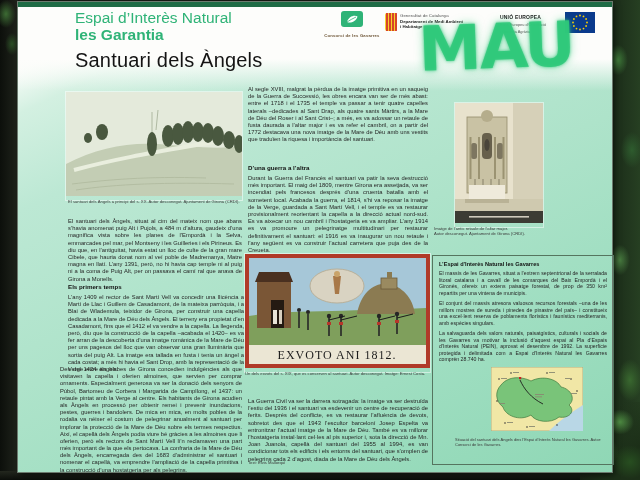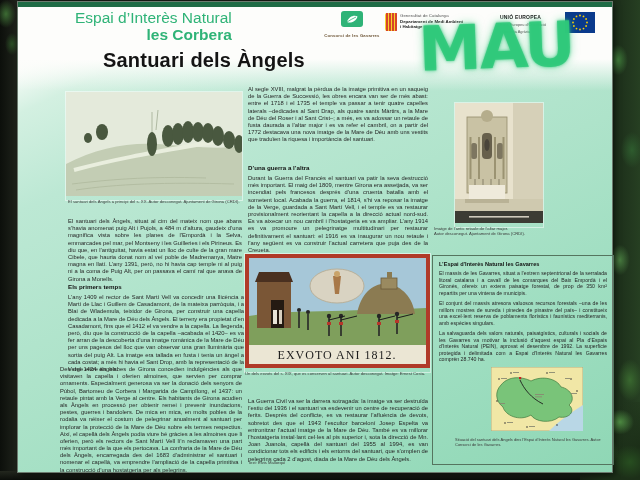--- a/index.html
+++ b/index.html
@@ -30,25 +30,25 @@
 
   
   .panel{position:absolute;left:18px;top:2px;width:594px;height:470px;
     background:linear-gradient(155deg,#ffffff 0%,#f8fcf8 9%,#d3f0e1 15%,#bce8d4 28%,
                #aee3ca 52%,#9fdec1 74%,#8fd7b5 100%);
     box-shadow:0 0 0 1px #6b7a6e, 2px 3px 6px rgba(0,0,0,.6);}
   .topline{position:absolute;left:0;top:0;width:594px;height:5px;background:#1e6b45;}
   .header-white{position:absolute;left:0;top:5px;width:594px;height:84px;
     background:linear-gradient(180deg,#fdfdfb 62%,rgba(253,253,251,0) 100%);}
 
-  .suptitle{position:absolute;left:57px;top:8px;line-height:1.08;text-align:right;}
+  .suptitle{position:absolute;left:57px;top:8px;line-height:1.08;}
   .suptitle .l1{font-size:15.5px;color:#2fb377;}
   .suptitle .l2{font-size:15.5px;color:#2fb377;font-weight:bold;}
-  .main-title{position:absolute;left:57px;top:47px;font-size:20px;font-weight:bold;
-    color:#141414;letter-spacing:.2px;margin-left:28px;}
+  .main-title{position:absolute;left:57px;top:47px;font-size:20px;font-weight:normal;
+    color:#141414;letter-spacing:.2px;}
 
   
   .consorci{position:absolute;left:300px;top:9px;width:68px;text-align:center;}
   .consorci .badge{display:inline-block;width:22px;height:16px;border-radius:3px;background:#2fb377;}
   .consorci .lbl{margin-top:2px;font-size:4.2px;font-weight:bold;color:#6b5233;letter-spacing:.2px;}
   .gencat{position:absolute;left:367px;top:11px;display:flex;gap:3px;}
   .gencat .txt{font-size:4.4px;line-height:1.25;color:#555;}
   .gencat .txt .b{font-weight:bold;color:#222;}
   .eu{position:absolute;left:482px;top:12px;width:60px;}
   .eu .t{font-size:5px;font-weight:bold;color:#222;letter-spacing:.2px;}
@@ -87,21 +87,21 @@
   <div class="veg-right"></div>
   <div class="veg-corner"></div>
   <div class="leaf-topleft"></div>
 
   <div class="panel">
     <div class="header-white"></div>
     <div class="topline"></div>
 
     <div class="suptitle">
       <div class="l1">Espai d’Interès Natural</div>
-      <div class="l2">les Corbera</div>
+      <div class="l2">les Garantia</div>
     </div>
     <div class="main-title">Santuari dels Àngels</div>
 
     <div class="consorci">
       <span class="badge">
         <svg width="22" height="16" viewBox="0 0 22 16">
           <path d="M6,11 C7.5,5 14,3.5 16.5,5.5 C15,11 9,12.5 6,11 Z" fill="#ffffff"></path>
           <path d="M6,11 C9,9 12,7.5 15,6" stroke="#2fb377" stroke-width="0.8" fill="none"></path>
         </svg>
       </span>

